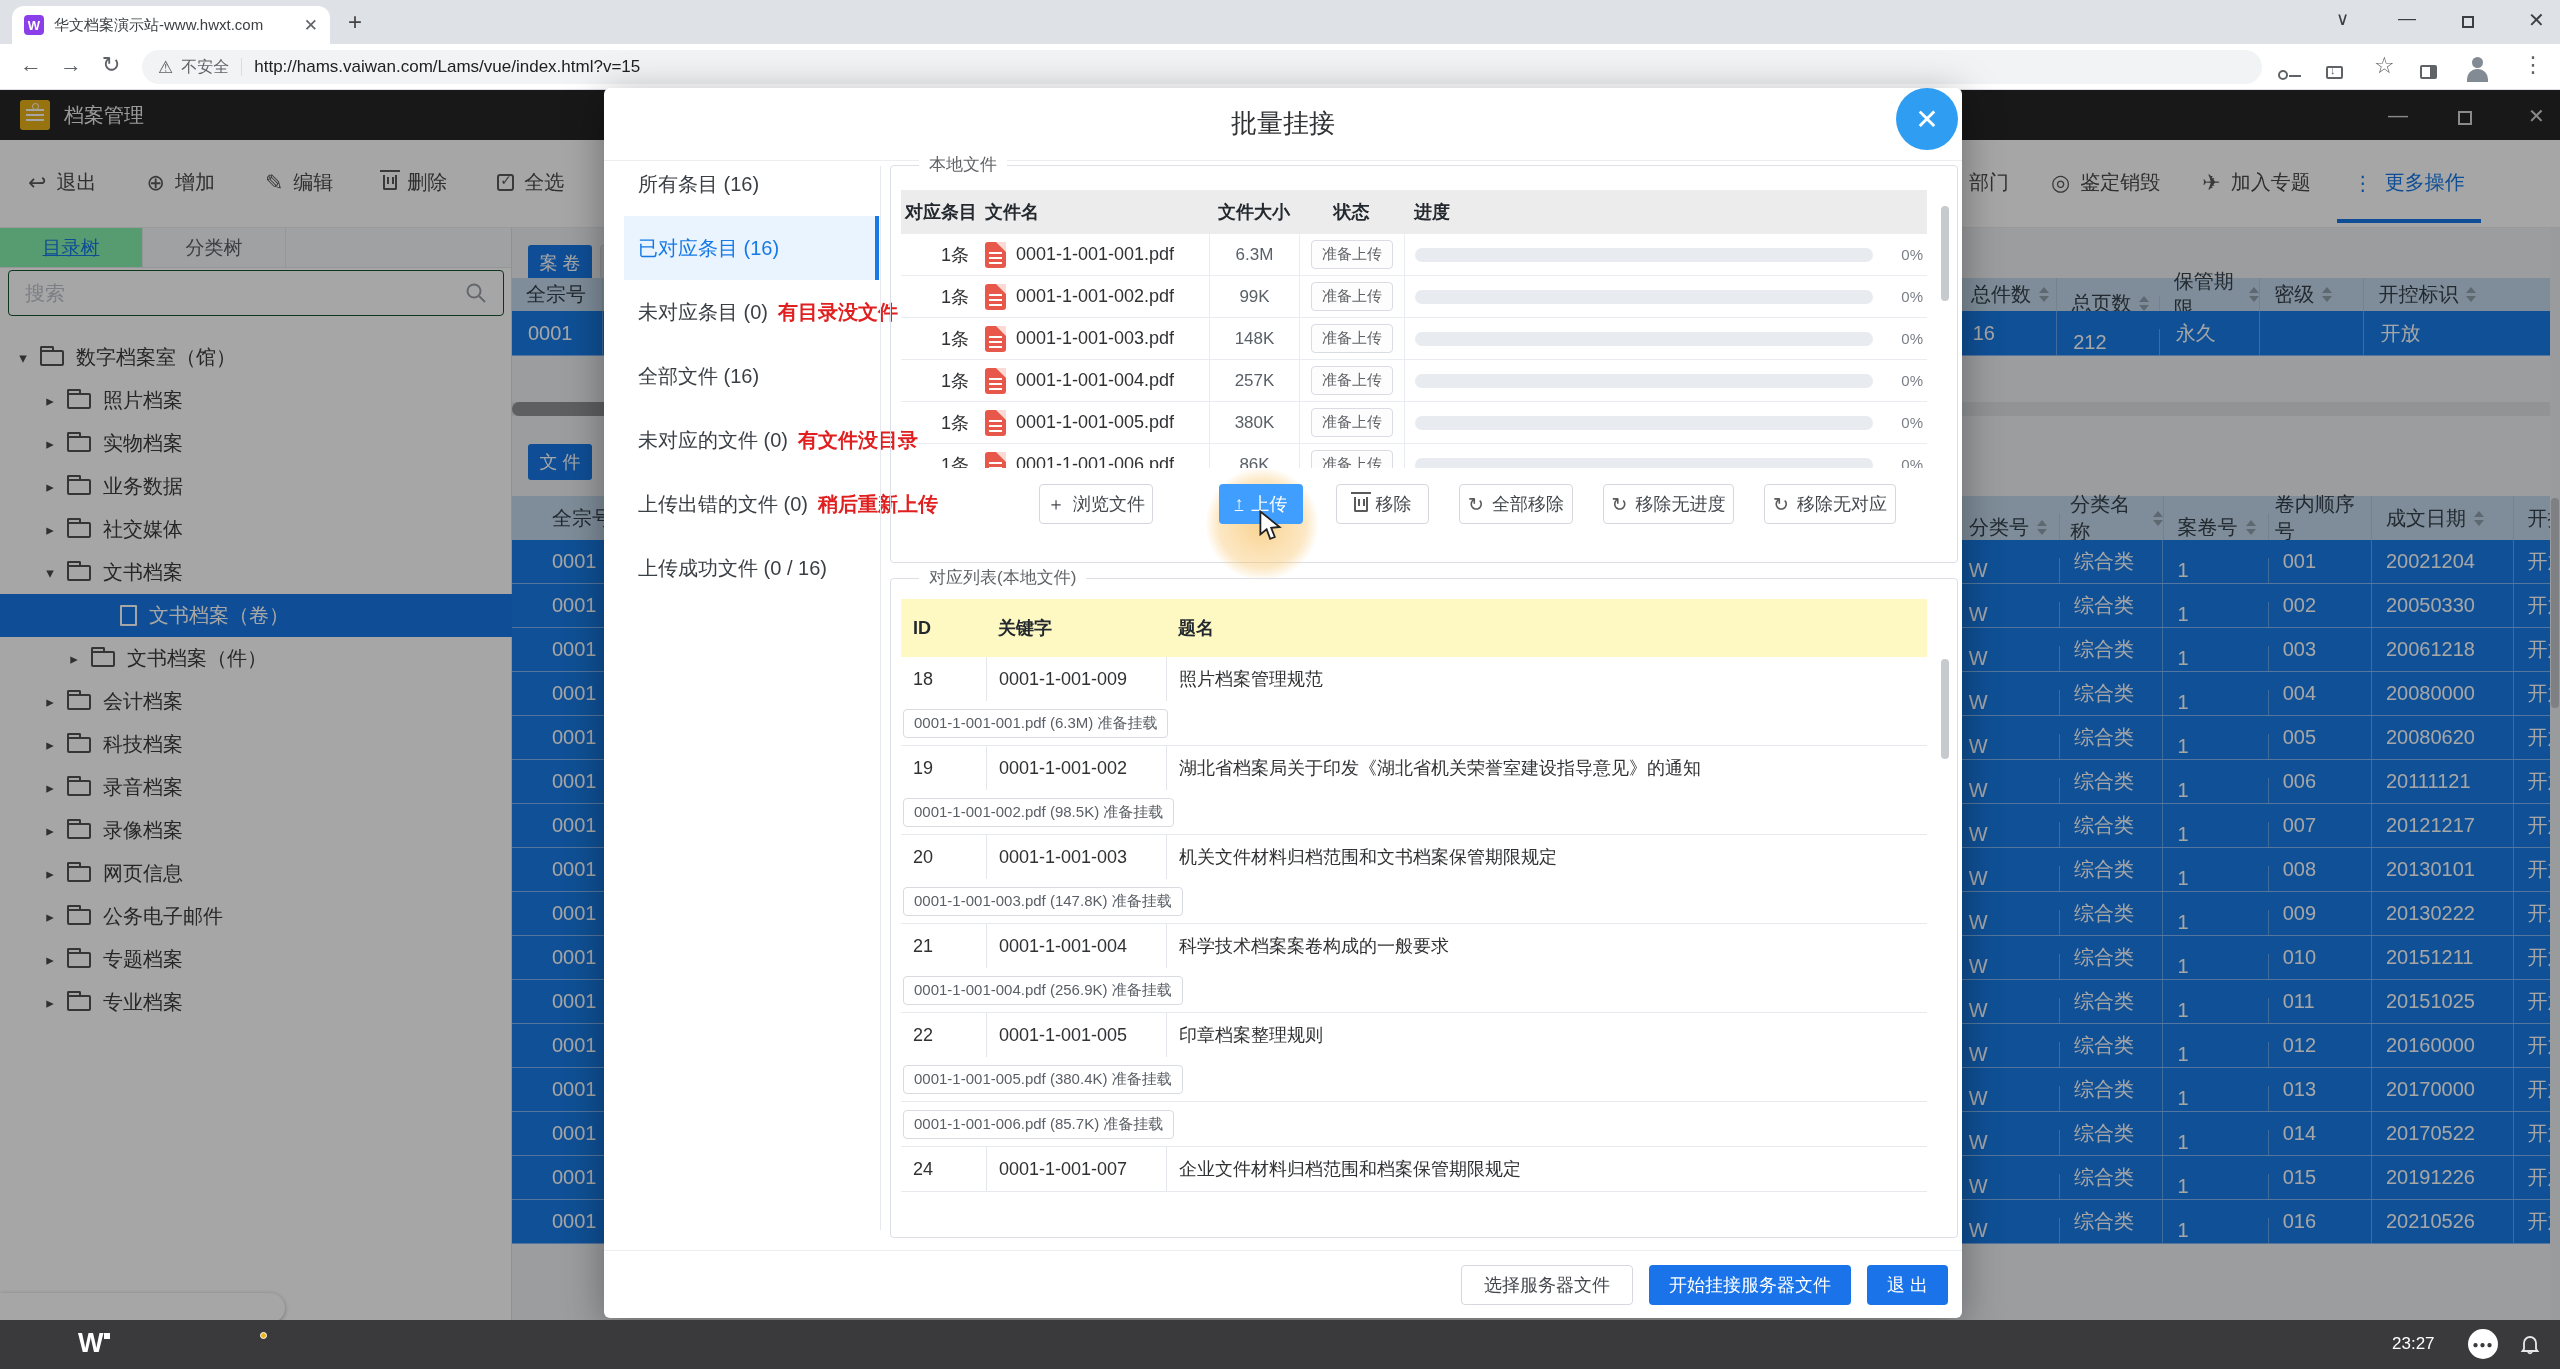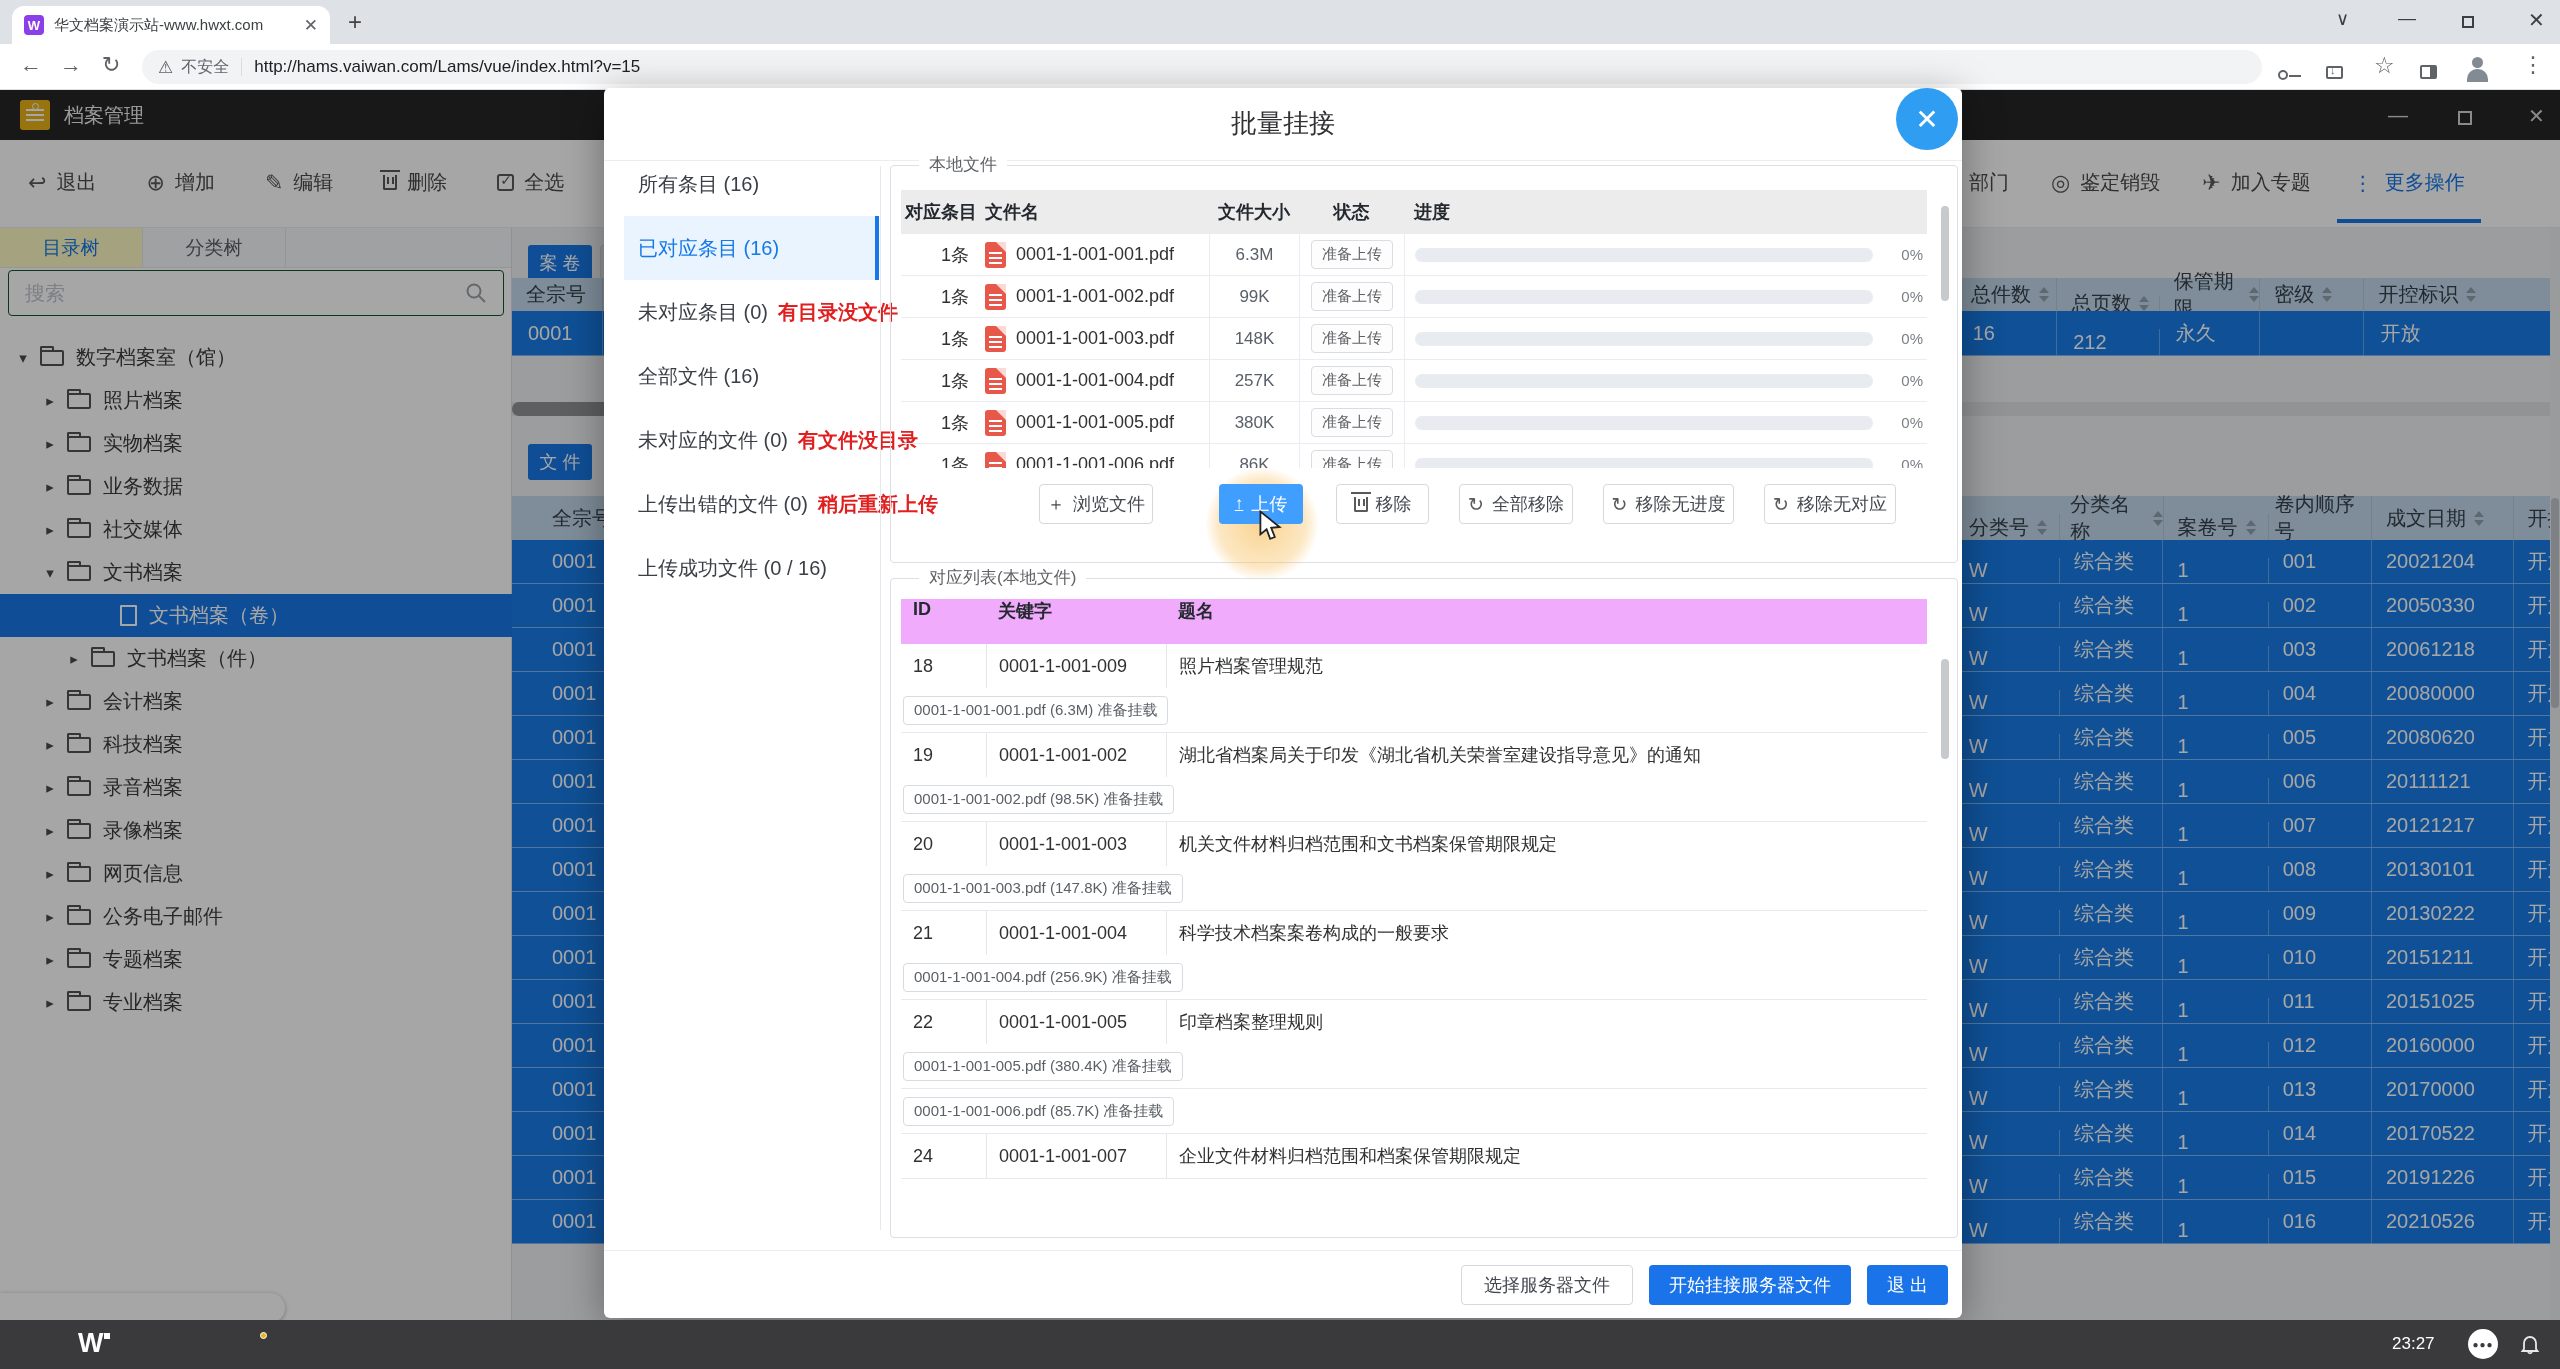--- a/index.html
+++ b/index.html
@@ -57,21 +57,21 @@
   .prn-ic { position:relative; display:inline-block; width:20px; height:12px; border:2px solid #5a5a5a; border-radius:2px; margin-top:2px; }
   .prn-ic::before { content:""; position:absolute; left:3px; top:-7px; width:9px; height:5px; border:2px solid #5a5a5a; border-bottom:none; }
   .prn-ic::after { content:""; position:absolute; left:3px; bottom:-6px; width:9px; height:4px; border:2px solid #5a5a5a; }
   .bld-ic { position:relative; display:inline-block; width:17px; height:17px; border:2px solid #5a5a5a; }
   .bld-ic::after { content:""; position:absolute; left:2px; top:2px; width:3px; height:3px; background:#5a5a5a; box-shadow:6px 0 0 #5a5a5a, 0 5px 0 #5a5a5a, 6px 5px 0 #5a5a5a; }
 
   
   #sidebar { position:absolute; left:0; top:228px; width:512px; height:1092px; background:#fff; border-right:1px solid #dcdfe6; z-index:1; }
   .side-tabs { display:flex; height:40px; background:#f5f7fa; border-bottom:1px solid #e4e7ed; }
   .side-tab { width:143px; display:flex; align-items:center; justify-content:center; font-size:19px; color:#5a5f66; border-right:1px solid #e4e7ed; }
-  .side-tab.active { background:#fef9c3; color:#1779e6; }
+  .side-tab.active { background:#86efac; color:#1779e6;text-decoration:underline; }
   .searchbox { position:absolute; left:8px; top:42px; width:496px; height:46px; border:1px solid #14532d; border-radius:4px; background:#fff; display:flex; align-items:center; }
   .searchbox input { border:none; outline:none; flex:1; font-size:20px; padding-left:16px; color:#333; background:transparent; font-family:inherit; }
   .searchbox input::placeholder { color:#bfc4cc; }
   .searchbox svg { margin-right:16px; flex:none; }
   .tree { position:absolute; left:0; top:108px; width:512px; }
   .tree-row { height:43px; display:flex; align-items:center; font-size:20px; color:#3c3c3c; white-space:nowrap; }
   .tree-row.active { background:#1779e6; color:#fff; }
   .lvl0 { padding-left:10px; } .lvl1 { padding-left:37px; } .lvl2 { padding-left:61px; } .lvl2b { padding-left:90px; }
   .caret { width:26px; text-align:center; font-size:15px; color:#4a4a4a; flex:none; }
   .caret-down .caret::before { content:"▾"; }
@@ -141,21 +141,21 @@
   .fsb { position:absolute; width:8px; border-radius:4px; background:#c7cacd; }
   .btnrow { position:absolute; left:0; top:318px; width:100%; height:40px; }
   .wbtn { position:absolute; height:40px; border:1px solid #d5d8de; border-radius:4px; background:#fff; color:#45494f; font-size:18px; display:flex; align-items:center; justify-content:center; gap:8px; white-space:nowrap; }
   .glow { position:absolute; left:315px; top:-16px; width:112px; height:112px; border-radius:50%;
           background:radial-gradient(circle, rgba(247,188,86,.65) 0%, rgba(247,188,86,.35) 55%, rgba(247,188,86,0) 72%); }
   .upbtn { position:absolute; left:328px; width:84px; height:40px; border-radius:4px; background:#409eff; color:#fff; font-size:18px; display:flex; align-items:center; justify-content:center; gap:8px; }
   .up-ic { text-decoration:underline; font-size:17px; }
   .refresh-ic { font-size:19px; color:#5a5a5a; }
   .cursor-svg { position:absolute; left:366px; top:344px; z-index:4; }
   .mtable { position:absolute; left:10px; top:20px; right:30px; bottom:8px; overflow:hidden; }
-  .mhead { display:flex; height:45px; background:#f0abfc; font-size:18px; font-weight:700; color:#24292f; }
+  .mhead { display:flex; height:58px; background:#fef9c3; align-items:center; font-size:18px; font-weight:700; color:#24292f; }
   .mh1 { width:85px; padding-left:12px; } .mh2 { width:180px; padding-left:12px; } .mh3 { flex:1; padding-left:12px; }
   .entry { border-bottom:1px solid #e6e9ee; }
   .mrow { display:flex; height:44px; align-items:stretch; }
   .mc { display:flex; align-items:center; padding-left:12px; font-size:18px; color:#303133; overflow:hidden; white-space:nowrap; }
   .mc.m1 { width:85px; } .mc.m2 { width:180px; border-left:1px solid #e3e6eb; } .mc.m3 { flex:1; border-left:1px solid #e3e6eb; }
   .chiprow { height:44px; display:flex; align-items:center; }
   .chip { margin-left:2px; border:1px solid #d8dbe0; border-radius:4px; padding:4px 10px; font-size:15px; color:#5a5f66; background:#fff; white-space:nowrap; }
   .m-footer { position:absolute; left:0; right:0; bottom:0; height:68px; border-top:1px solid #ebedf0; display:flex; align-items:center; justify-content:flex-end; gap:16px; padding-right:14px; }
   .f-white { height:40px; padding:0 22px; border:1px solid #d5d8de; border-radius:4px; background:#fff; color:#45494f; font-size:18px; display:flex; align-items:center; }
   .f-blue { height:40px; padding:0 20px; border-radius:4px; background:#1a73e8; color:#fff; font-size:18px; display:flex; align-items:center; white-space:pre; }

